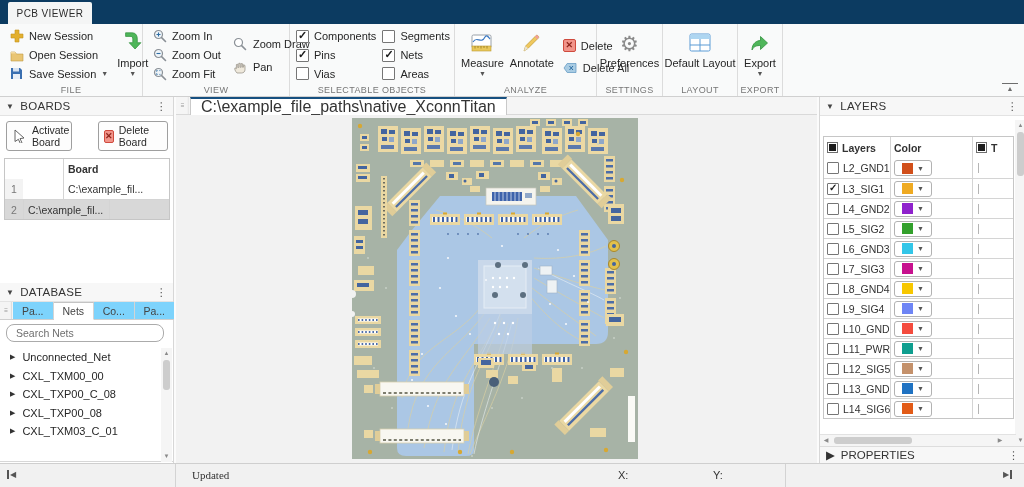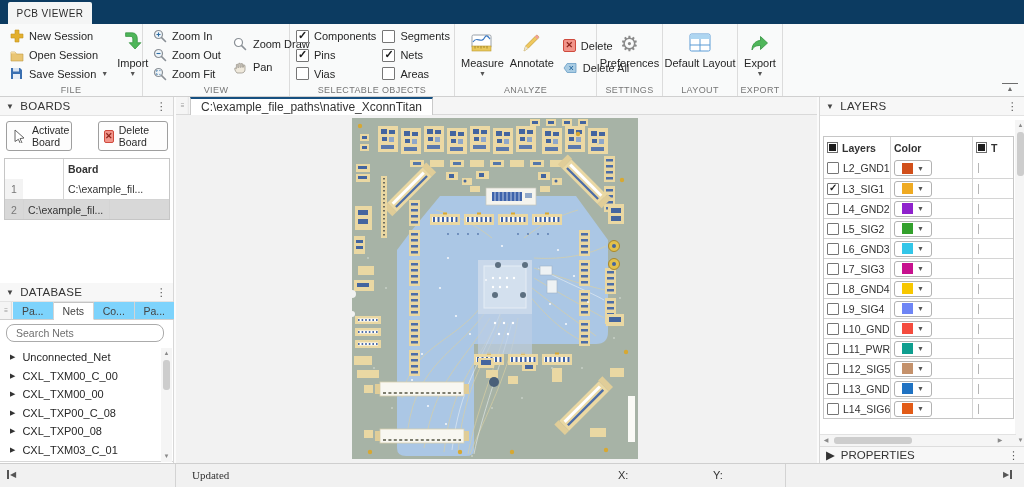--- a/index.html
+++ b/index.html
@@ -62,21 +62,21 @@
 .netitem .tri { font-size:7px; color:#333; }
 .vscroll { position:absolute; width:11px; background:#f5f5f5; }
 .vscroll .arr { position:absolute; left:0; width:11px; height:11px; font-size:6px; color:#8a8a8a; text-align:center; line-height:11px; }
 .vscroll .thumb { position:absolute; left:2px; width:7px; background:#cdcdcd; border-radius:3px; }
 
 
 .center { position:absolute; left:176px; top:97px; width:641px; height:366px; background:#f2f2f2; }
 .doctabbar { position:absolute; left:0; top:0; width:641px; height:18px; background:#f5f5f5; border-bottom:1px solid #d9d9d9; display:flex; }
 .doctab-grip { width:14px; display:flex; align-items:center; justify-content:center; border-right:1px solid #e0e0e0; }
 .doctab { height:18px; background:#fff; border-right:1px solid #c9c9c9; border-left:1px solid #c9c9c9; border-top:2px solid #175080;
-  font-size:12px; color:#333; display:flex; align-items:center; padding:0 10px; white-space:nowrap; }
+  font-size:16px; color:#333; display:flex; align-items:center; padding:0 10px; white-space:nowrap; }
 .canvas { position:absolute; left:0; top:18px; width:641px; height:348px; background:#f2f2f2; }
 .pcb { position:absolute; left:176px; top:3px; }
 
 
 .right { position:absolute; left:819px; top:97px; width:205px; height:366px; background:#fff; border-left:1px solid #d7d7d7; }
 .ltable { position:absolute; left:3px; top:39px; width:191px; border:1px solid #c6c6c6; font-size:10.5px; color:#333; background:#fff; overflow:hidden; }
 .ltr { display:grid; grid-template-columns:66px 82px 1fr; height:20px; border-top:1px solid #d4d4d4; }
 .ltr:first-child { border-top:none; }
 .ltd { display:flex; align-items:center; gap:4px; padding:0 3px; border-left:1px solid #d4d4d4; overflow:hidden; white-space:nowrap; }
 .ltd:first-child { border-left:none; }
@@ -379,24 +379,20 @@
       <div class="dbtab">Co...</div>
       <div class="dbtab" style="border-right:none">Pa...</div>
     </div>
 
     <input class="searchbox" placeholder="Search Nets" style="">
 
     <div class="netlist" id="nets-list">
         <div class="netitem">
           <span class="tri">▶</span>
           <span>Unconnected_Net</span>
-        </div>
-        <div class="netitem">
-          <span class="tri">▶</span>
-          <span>CXL_TXM00_C_00</span>
         </div>
         <div class="netitem">
           <span class="tri">▶</span>
           <span>CXL_TXM00_00</span>
         </div>
         <div class="netitem">
           <span class="tri">▶</span>
           <span>CXL_TXP00_C_08</span>
         </div>
         <div class="netitem">

